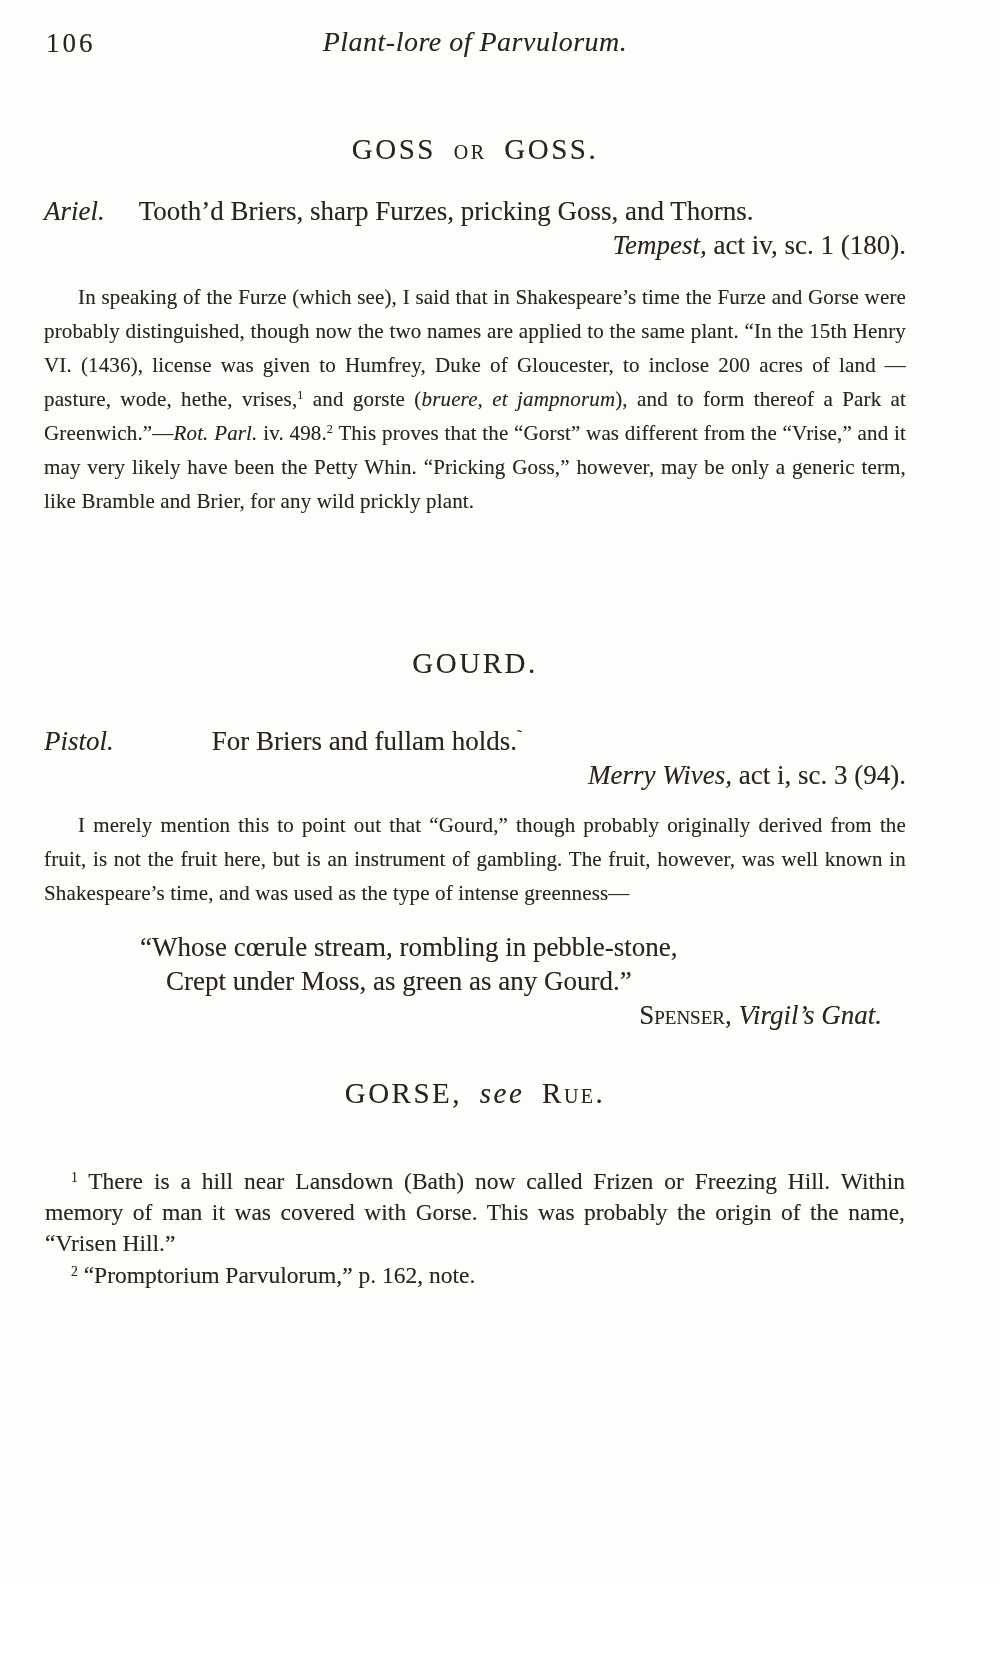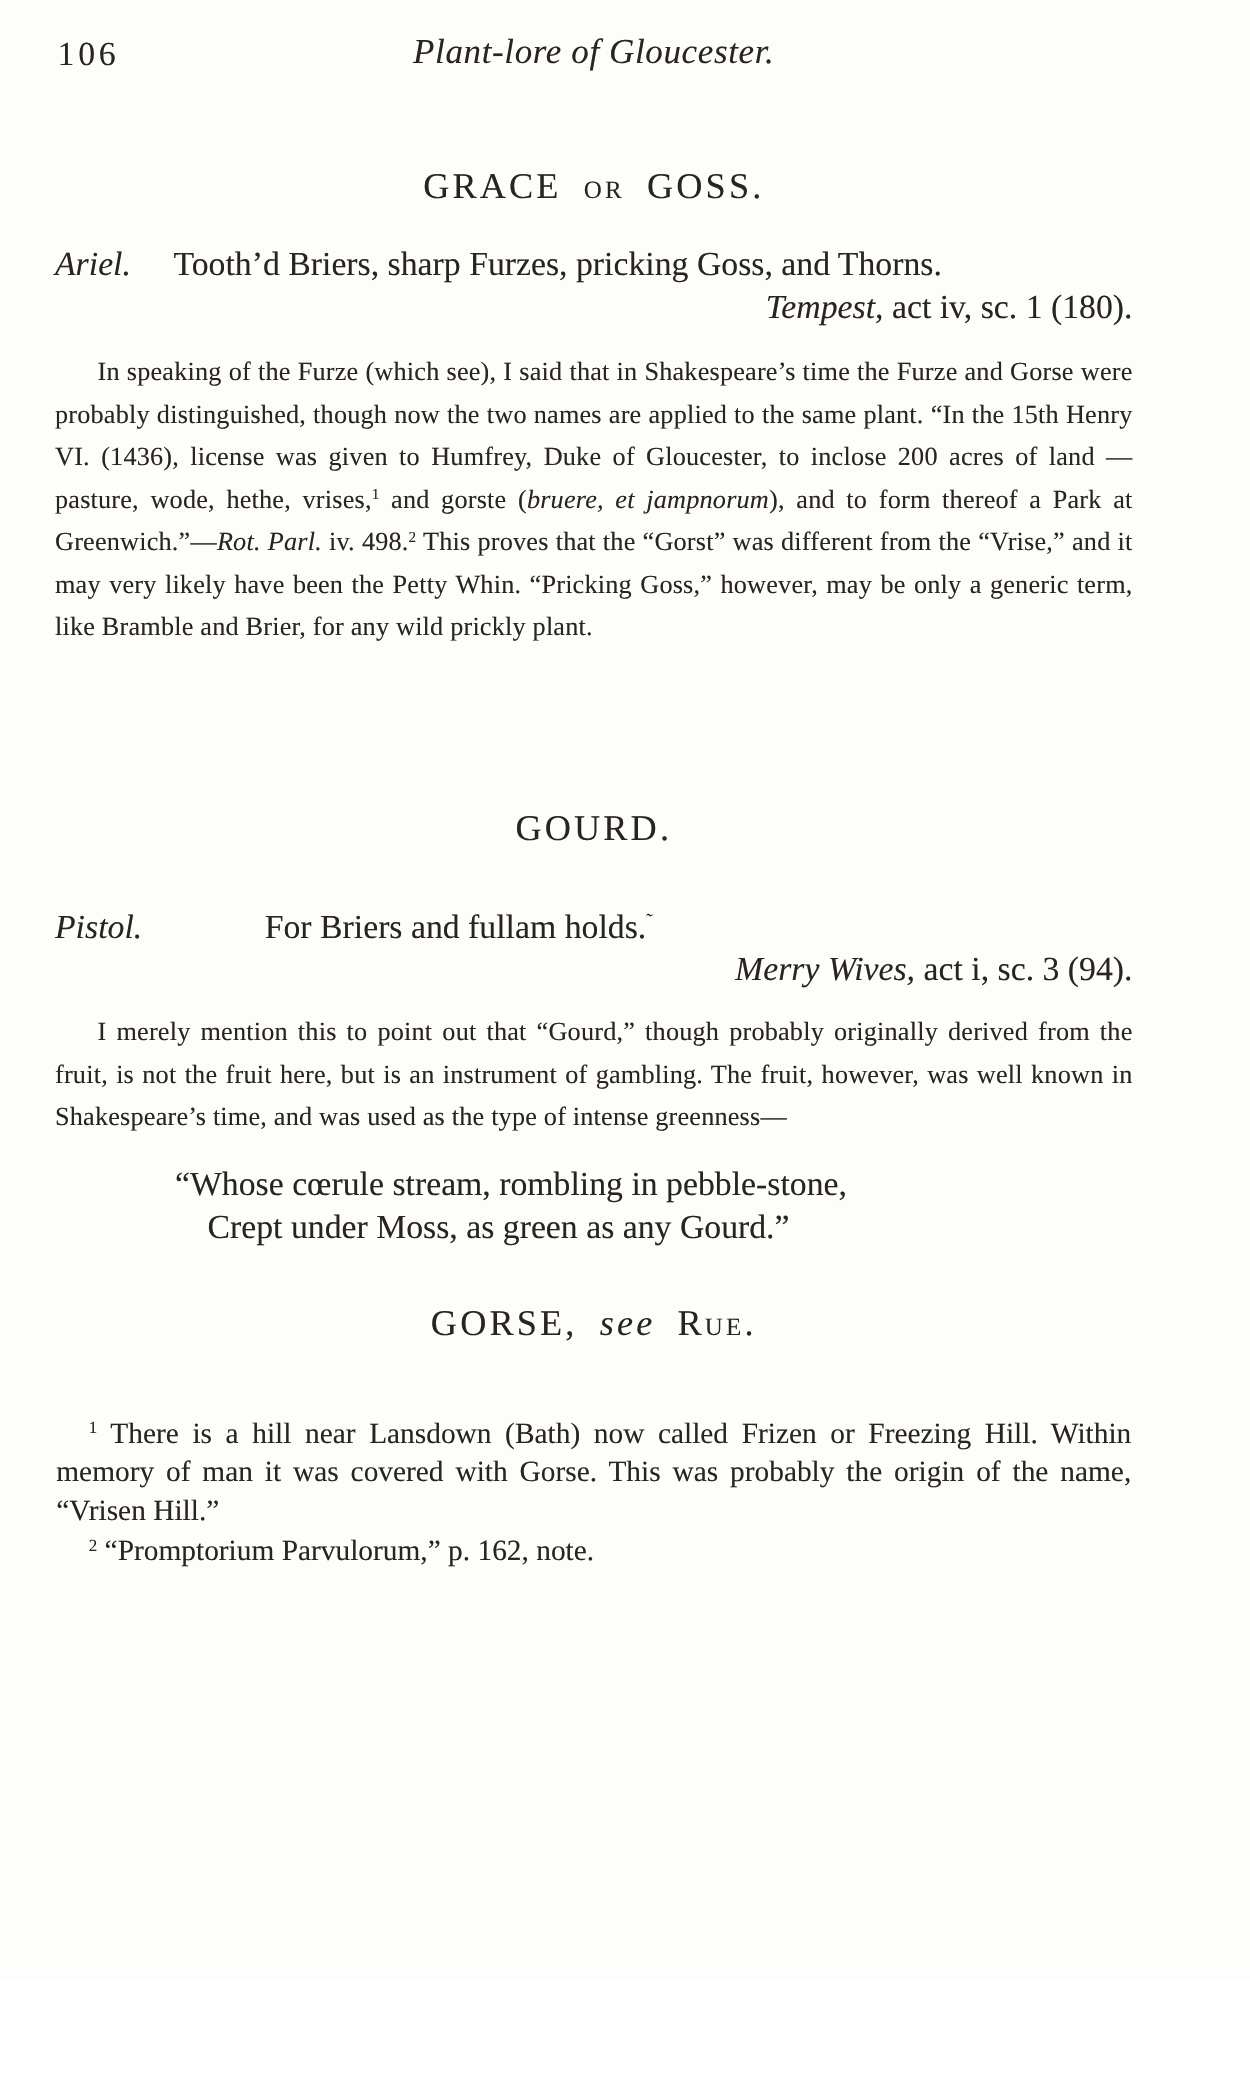--- a/index.html
+++ b/index.html
@@ -86,44 +86,45 @@
   }
   .footnote { text-indent: 26px; margin: 1px; }
 </style>
 </head>
 <body>
 
 <div class="page">
 
   <div class="running-head">
     <span class="pagenum">106</span>
-    <span class="rtitle">Plant-lore of Gloucester.</span>
+    <span class="rtitle">Plant-lore of Parvulorum.</span>
   </div>
 
-  <h2 class="heading h-gorse"><span>GRACE</span> <span class="sc">or</span> <span>GOSS.</span></h2>
+  <h2 class="heading h-gorse"><span>GOSS</span> <span class="sc">or</span> <span>GOSS.</span></h2>
 
   <div class="epigraph ep-ariel">
     <div class="ep-line"><span class="ep-speaker">Ariel.</span><span class="ep-text">Tooth’d Briers, sharp Furzes, pricking Goss, and Thorns.</span></div>
     <div class="ep-source"><span class="italic">Tempest,</span><span> act iv, sc. 1 (180).</span></div>
   </div>
 
   <p class="body-par"><span>In speaking of the Furze (which see), I said that in Shakespeare’s time the Furze and Gorse were probably distinguished, though now the two names are applied to the same plant.  “In the 15th Henry VI. (1436), license was given to Humfrey, Duke of Gloucester, to inclose 200 acres of land — pasture, wode, hethe, vrises,</span><sup class="fnref">1</sup><span> and gorste (</span><span class="italic">bruere, et jampnorum</span><span>), and to form thereof a Park at Greenwich.”—</span><span class="italic">Rot. Parl.</span><span> iv. 498.</span><sup class="fnref">2</sup><span>  This proves that the “Gorst” was different from the “Vrise,” and it may very likely have been the Petty Whin.  “Pricking Goss,” however, may be only a generic term, like Bramble and Brier, for any wild prickly plant.</span></p>
 
   <h2 class="heading h-gourd">GOURD.</h2>
 
   <div class="epigraph ep-pistol">
     <div class="ep-line"><span class="ep-speaker">Pistol.</span><span class="ep-text">For Briers and fullam holds.</span><sup class="fnref">˜</sup></div>
     <div class="ep-source"><span class="italic">Merry Wives,</span><span> act i, sc. 3 (94).</span></div>
   </div>
 
   <p class="body-par">I merely mention this to point out that “Gourd,” though probably originally derived from the fruit, is not the fruit here, but is an instrument of gambling.  The fruit, however, was well known in Shakespeare’s time, and was used as the type of intense greenness—</p>
 
   <div class="verse">
     <div class="verse-l1">“Whose cœrule stream, rombling in pebble-stone,</div>
     <div class="verse-l2">Crept under Moss, as green as any Gourd.”</div>
+    <div class="verse-attr"><span class="sc">Spenser,</span> <span class="italic">Virgil’s Gnat.</span></div>
   </div>
 
   <h2 class="heading h-grace"><span>GORSE,</span> <span class="italic">see</span> <span class="sc">Rue.</span></h2>
 
   <div class="footnotes">
     <p class="footnote"><sup class="fnref">1</sup><span> There is a hill near Lansdown (Bath) now called Frizen or Freezing Hill.  Within memory of man it was covered with Gorse.  This was probably the origin of the name, “Vrisen Hill.”</span></p>
     <p class="footnote"><sup class="fnref">2</sup><span> “Promptorium Parvulorum,” p. 162, note.</span></p>
   </div>
 
 </div>

